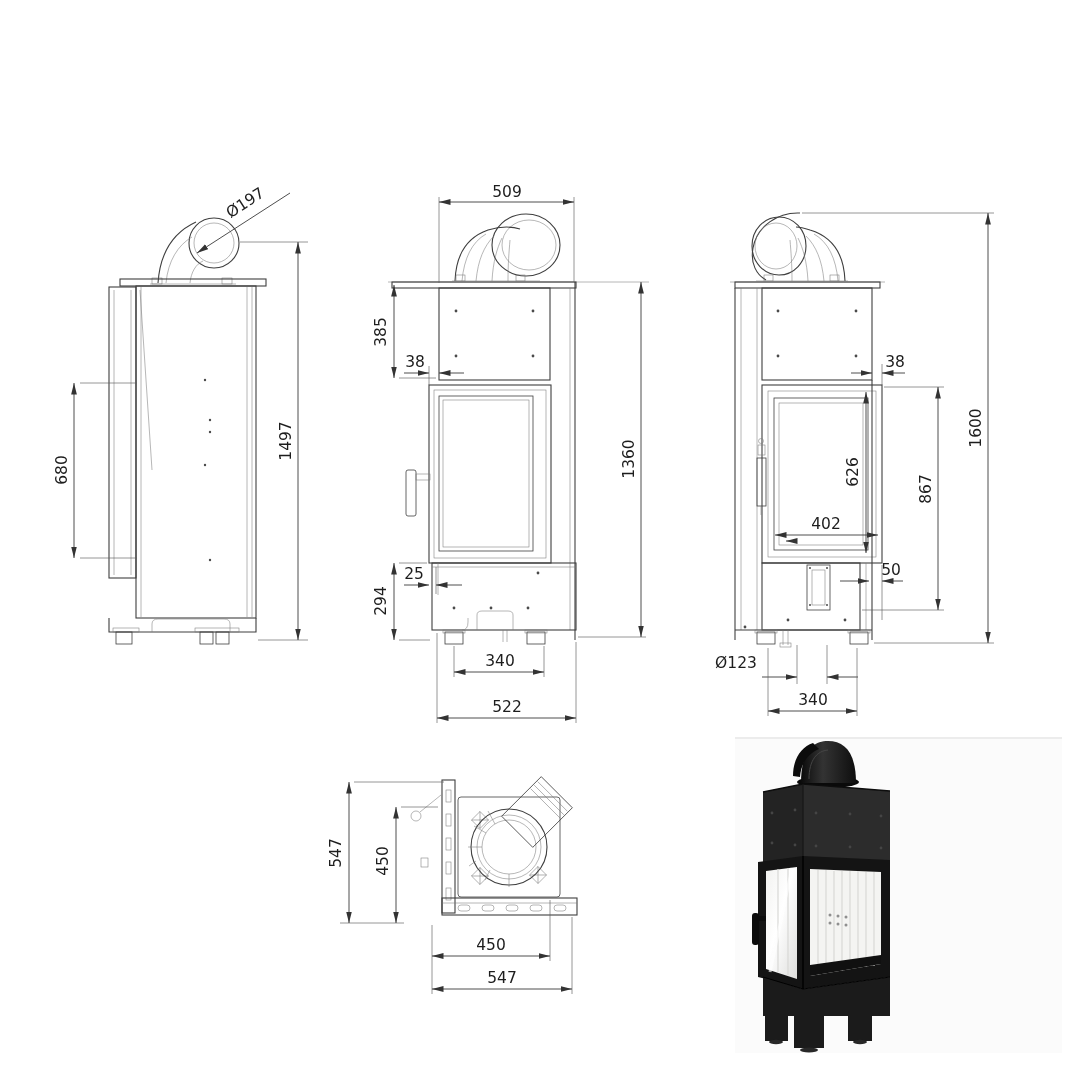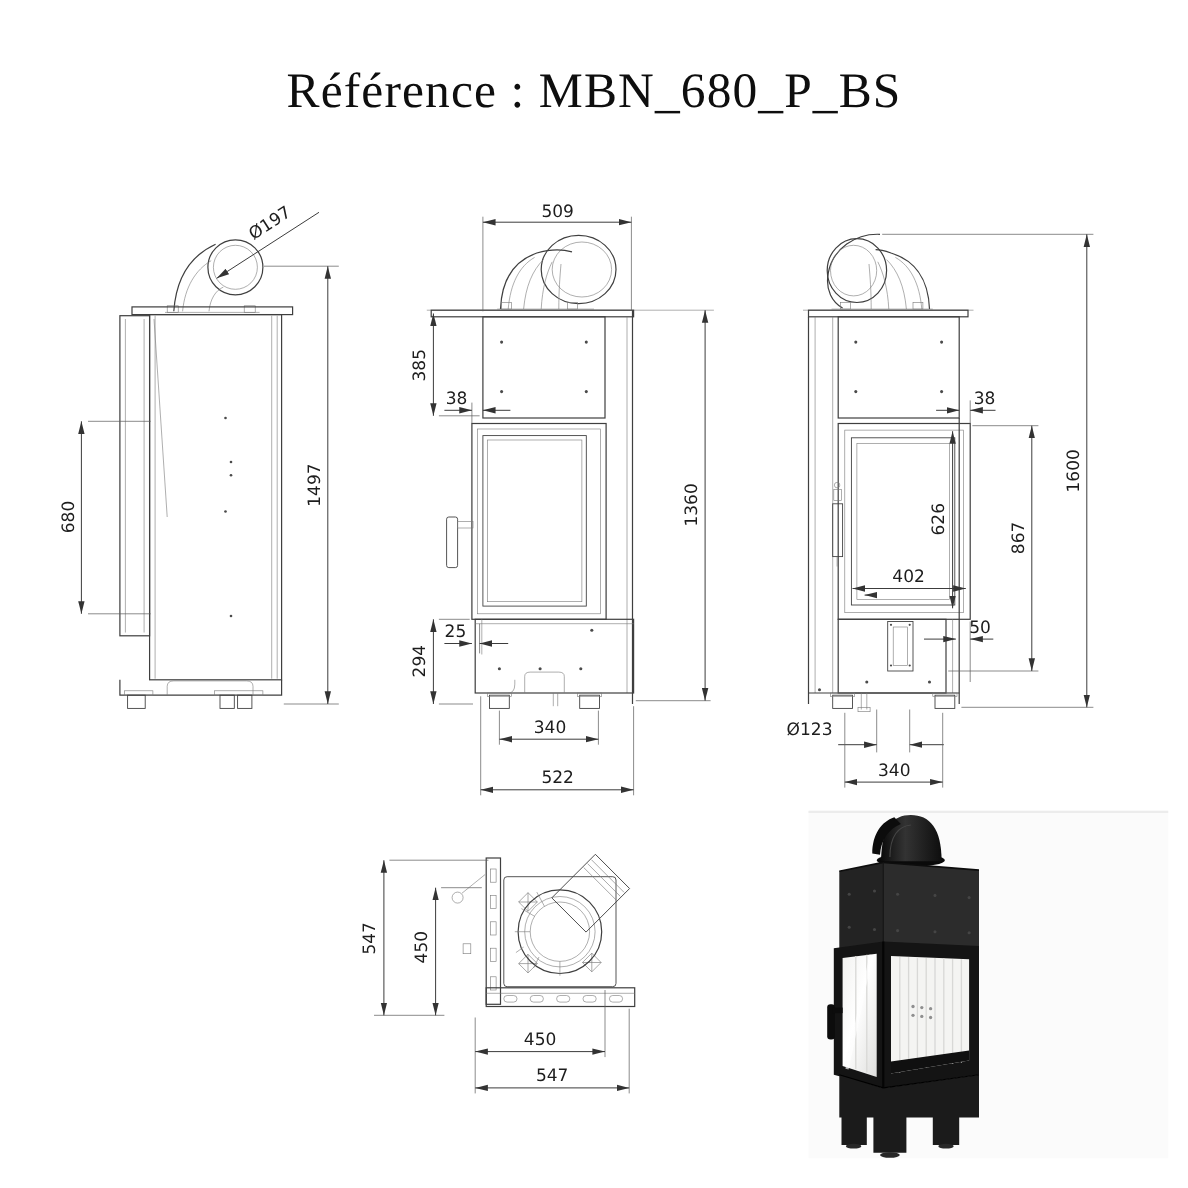--- a/index.html
+++ b/index.html
@@ -17,21 +17,20 @@
   .dm{fill:none;stroke:#3a3a3a;stroke-width:0.9;}
   .dt{font-family:"DejaVu Sans",sans-serif;font-size:15.5px;fill:#1d1d1d;}
   .dot{fill:#4a4a4a;stroke:none;}
   .photo-bg{fill:#fbfbfb;}
 </style>
 </head>
 <body>
 
 <div class="page">
 
-  <div class="title">Référence : MBN_680_P_BS</div>
 
   <svg class="canvas" width="1080" height="1080" viewBox="0 0 1080 1080">
     <defs>
       <marker id="arr" viewBox="0 0 12 7" refX="11.5" refY="3.5" markerWidth="12" markerHeight="7" orient="auto-start-reverse" markerUnits="userSpaceOnUse">
         <path d="M0,0.6 L11.5,3.5 L0,6.4 Z" fill="#333"></path>
       </marker>
       <pattern id="knurl" width="3" height="3" patternUnits="userSpaceOnUse">
         <path d="M0,3 L3,0" stroke="#5a5a5a" stroke-width="0.6"></path>
       </pattern>
       <pattern id="coil" width="4" height="3" patternUnits="userSpaceOnUse">

